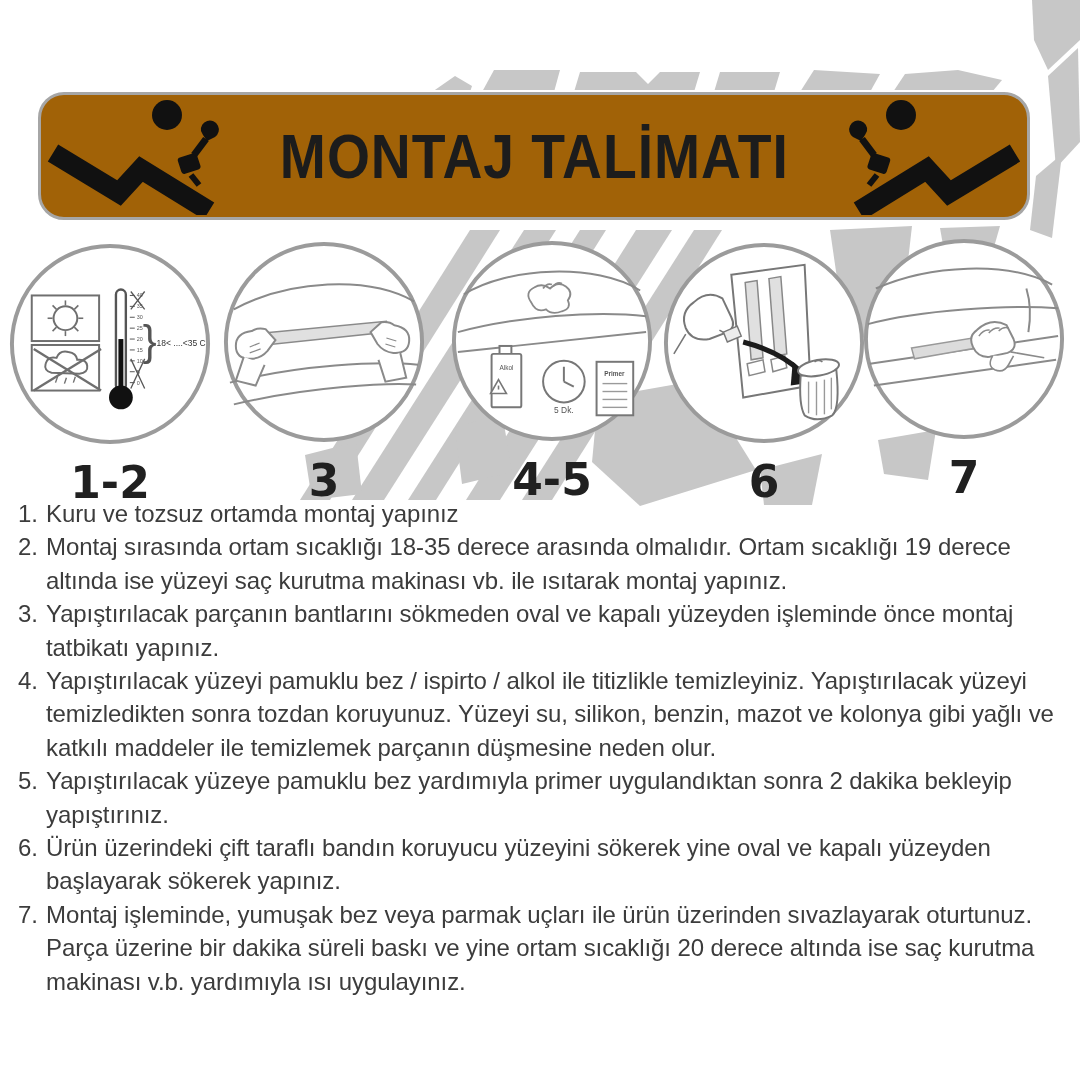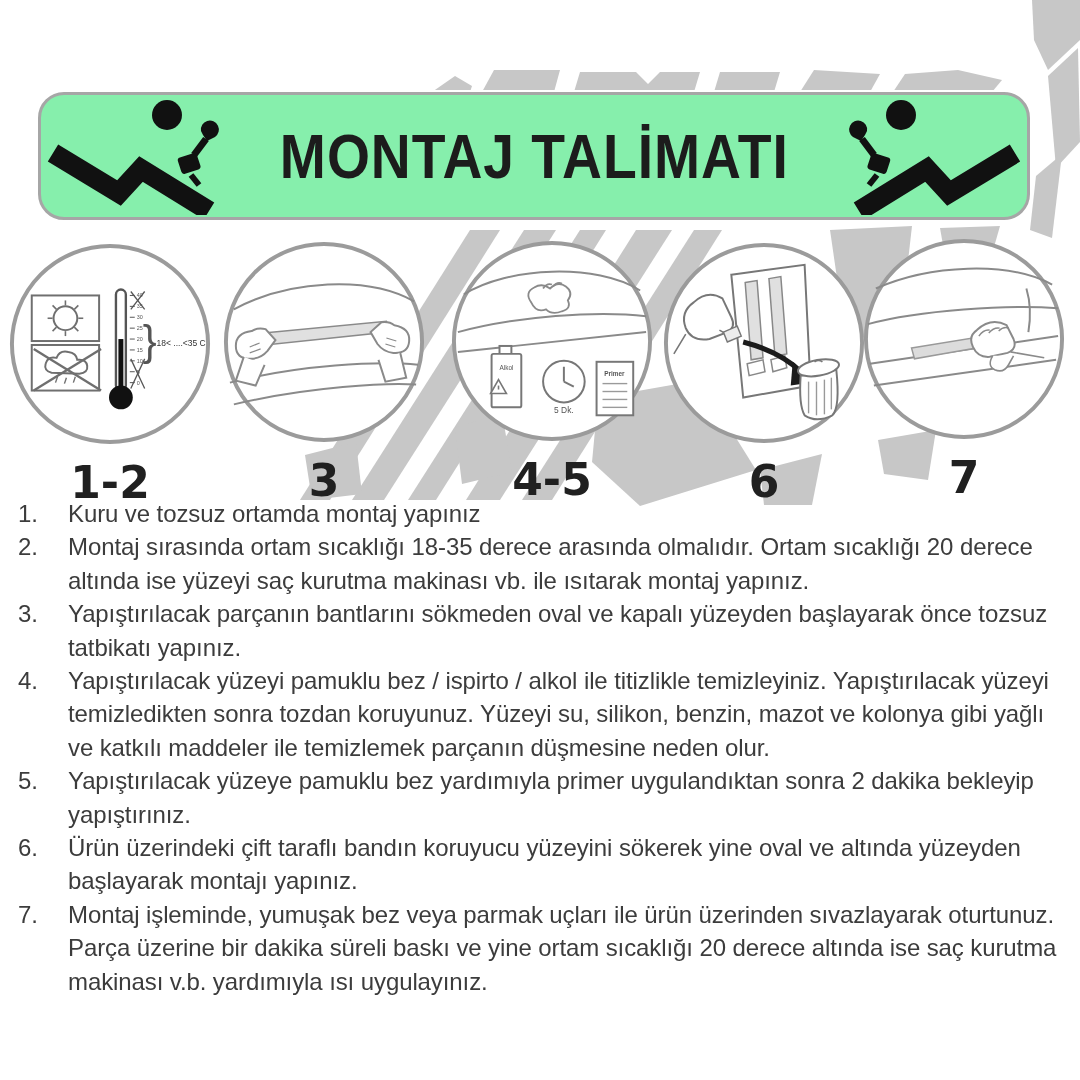--- a/index.html
+++ b/index.html
@@ -1,21 +1,21 @@
 <!DOCTYPE html>
 <html><head>
 <meta charset="utf-8">
 <style>
   html,body{margin:0;padding:0;background:#ffffff;}
   .page{position:relative;width:1080px;height:1080px;background:#fff;overflow:hidden;
         font-family:"Liberation Sans",sans-serif;}
   .wm{position:absolute;left:0;top:0;z-index:0;}
   
   .banner{position:absolute;left:38px;top:92px;width:986px;height:122px;z-index:2;
-          background:#86efac;border:3px solid #a6a6a6;border-radius:26px;
+          background:#a16207;border:3px solid #a6a6a6;border-radius:26px;
           box-shadow:0 0 0 2px #ffffff;display:flex;align-items:center;justify-content:center;}
   .banner-title{font-weight:bold;font-size:57px;letter-spacing:1px;color:#1c1c1c;
                 transform:scaleX(0.97) scaleY(1.12);white-space:nowrap;}
   .logo{position:absolute;top:2px;width:210px;height:118px;}
   .logo.left{left:4px;}
   .logo.right{right:4px;transform:scaleX(-1);}
   
   .step{position:absolute;width:208px;z-index:2;text-align:center;}
   .step svg.disc{display:block;width:208px;height:208px;}
   .step-label{margin-top:12px;font-family:"DejaVu Sans",sans-serif;font-weight:600;
@@ -23,21 +23,21 @@
   #step1{left:6px;top:240px;}
   #step2{left:220px;top:238px;}
   #step3{left:448px;top:237px;}
   #step4{left:660px;top:239px;}
   #step5{left:860px;top:235px;}
   
   .instructions{position:absolute;left:18px;top:497px;width:1046px;z-index:2;
                 font-size:24px;line-height:33.4px;color:#3c3c3c;letter-spacing:-0.1px;}
   .instructions .li{display:flex;align-items:flex-start;}
   .instructions .num{flex:0 0 28px;white-space:nowrap;}
-  .instructions .txt{flex:1 1 auto;margin-left:22px;}
+  .instructions .txt{flex:1 1 auto;}
   text{font-family:"Liberation Sans",sans-serif;}
 </style>
 </head>
 <body>
 
 <div class="page">
 
   <svg class="wm" width="1080" height="1080" viewBox="0 0 1080 1080">
     <g fill="#c7c7c7">
       <polygon points="432,92 455,76 472,86 470,92"></polygon>
@@ -272,37 +272,37 @@
     <div class="step-label">7</div>
   </div>
 
   <div class="instructions">
     <div class="li">
       <span class="num">1.</span>
       <span class="txt">Kuru ve tozsuz ortamda montaj yapınız</span>
     </div>
     <div class="li">
       <span class="num">2.</span>
-      <span class="txt">Montaj sırasında ortam sıcaklığı 18-35 derece arasında olmalıdır. Ortam sıcaklığı 20 derece altında ise yüzeyi saç kurutma makinası vb. ile ısıtarak montaj yapınız.</span>
+      <span class="txt">Montaj sırasında ortam sıcaklığı 18-35 derece arasında olmalıdır. Ortam sıcaklığı 19 derece altında ise yüzeyi saç kurutma makinası vb. ile ısıtarak montaj yapınız.</span>
     </div>
     <div class="li">
       <span class="num">3.</span>
-      <span class="txt">Yapıştırılacak parçanın bantlarını sökmeden oval ve kapalı yüzeyden başlayarak önce tozsuz tatbikatı yapınız.</span>
+      <span class="txt">Yapıştırılacak parçanın bantlarını sökmeden oval ve kapalı yüzeyden işleminde önce montaj tatbikatı yapınız.</span>
     </div>
     <div class="li">
       <span class="num">4.</span>
       <span class="txt">Yapıştırılacak yüzeyi pamuklu bez / ispirto / alkol ile titizlikle temizleyiniz. Yapıştırılacak yüzeyi temizledikten sonra tozdan koruyunuz. Yüzeyi su, silikon, benzin, mazot ve kolonya gibi yağlı ve katkılı maddeler ile temizlemek parçanın düşmesine neden olur.</span>
     </div>
     <div class="li">
       <span class="num">5.</span>
       <span class="txt">Yapıştırılacak yüzeye pamuklu bez yardımıyla primer uygulandıktan sonra 2 dakika bekleyip yapıştırınız.</span>
     </div>
     <div class="li">
       <span class="num">6.</span>
-      <span class="txt">Ürün üzerindeki çift taraflı bandın koruyucu yüzeyini sökerek yine oval ve altında yüzeyden başlayarak montajı yapınız.</span>
+      <span class="txt">Ürün üzerindeki çift taraflı bandın koruyucu yüzeyini sökerek yine oval ve kapalı yüzeyden başlayarak sökerek yapınız.</span>
     </div>
     <div class="li">
       <span class="num">7.</span>
       <span class="txt">Montaj işleminde, yumuşak bez veya parmak uçları ile ürün üzerinden sıvazlayarak oturtunuz. Parça üzerine bir dakika süreli baskı ve yine ortam sıcaklığı 20 derece altında ise saç kurutma makinası v.b. yardımıyla ısı uygulayınız.</span>
     </div>
   </div>
 
 </div>
 
 </body></html>

